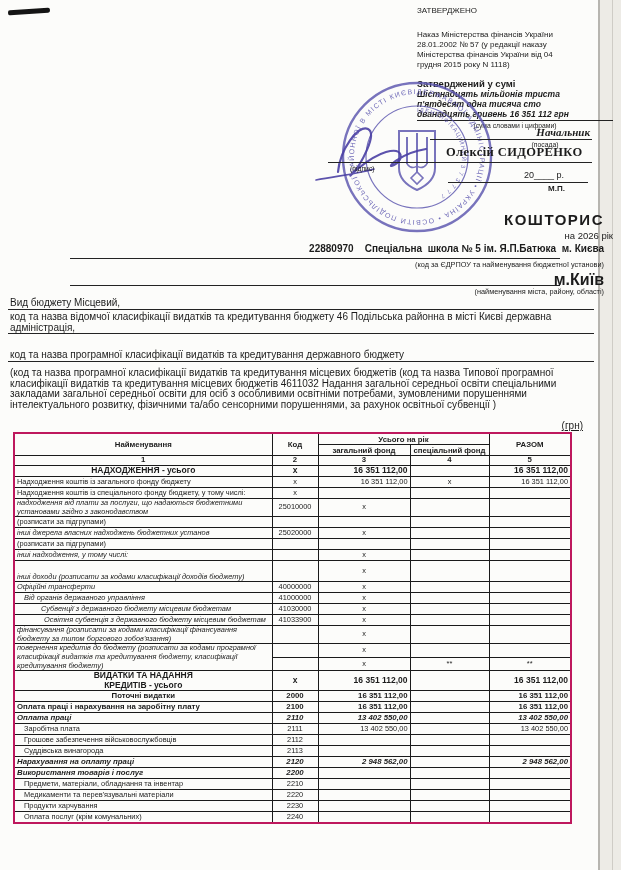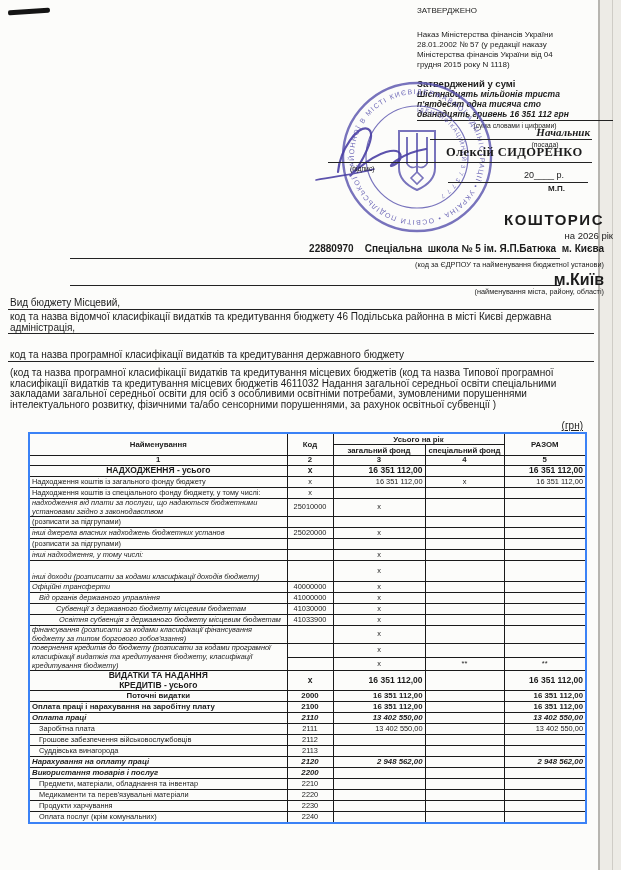--- a/index.html
+++ b/index.html
@@ -43,21 +43,21 @@
 
   
   .info{font-size:10px;line-height:10.5px;}
   .budget-type{left:10px;top:298px;}
   .vidomcha{left:10px;top:312px;width:582px;}
   .prog-state{left:10px;top:350px;width:582px;}
   .paragraph{left:10px;top:368px;width:582px;}
   .hrn{left:480px;top:420px;width:103px;text-align:right;font-size:10px;text-decoration:underline;}
 
   
-  .budget-table{position:absolute;left:28px;top:432px;width:557px;border-collapse:collapse;table-layout:fixed;border:2px solid #3b82f6;}
+  .budget-table{position:absolute;left:13px;top:432px;width:557px;border-collapse:collapse;table-layout:fixed;border:2px solid #be185d;}
   .budget-table td,.budget-table th{border:1px solid #1a1a1a;padding:0 2px;font-size:7.4px;line-height:8.6px;height:10px;vertical-align:middle;font-weight:400;}
   .budget-table thead th{text-align:center;font-weight:700;font-size:7.8px;line-height:9px;}
   .budget-table tr.nums td{font-weight:700;text-align:center;height:9px;border-bottom-width:1.7px;font-size:7.8px;}
   .c-name{text-align:left;white-space:pre-line;}
   .c-code{text-align:center;}
   .c-gen,.c-spec,.c-tot{text-align:right;padding-right:3px;}
   .budget-table .ctr{text-align:center;padding-right:2px;}
   tr.b td,tr.bc td{font-weight:700;font-size:7.8px;}
   tr.bc .c-name{text-align:center;}
   tr.big td{font-size:8.5px;line-height:9.6px;}

